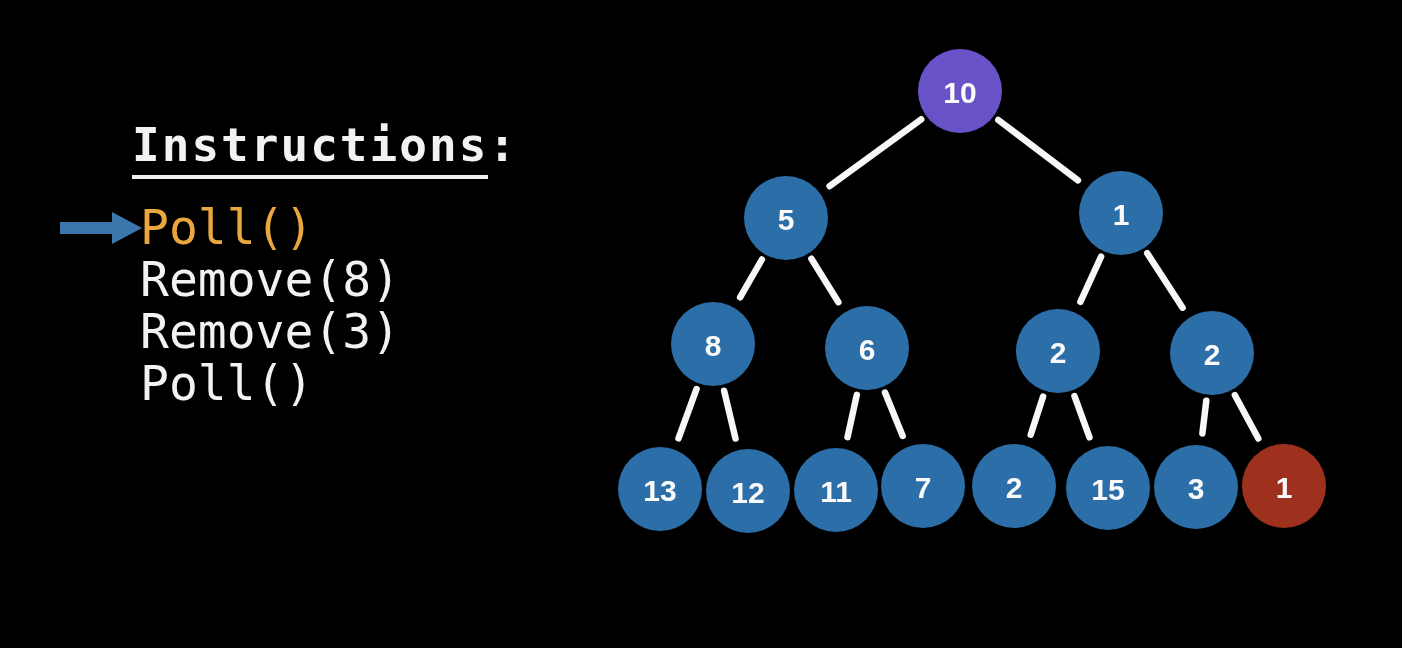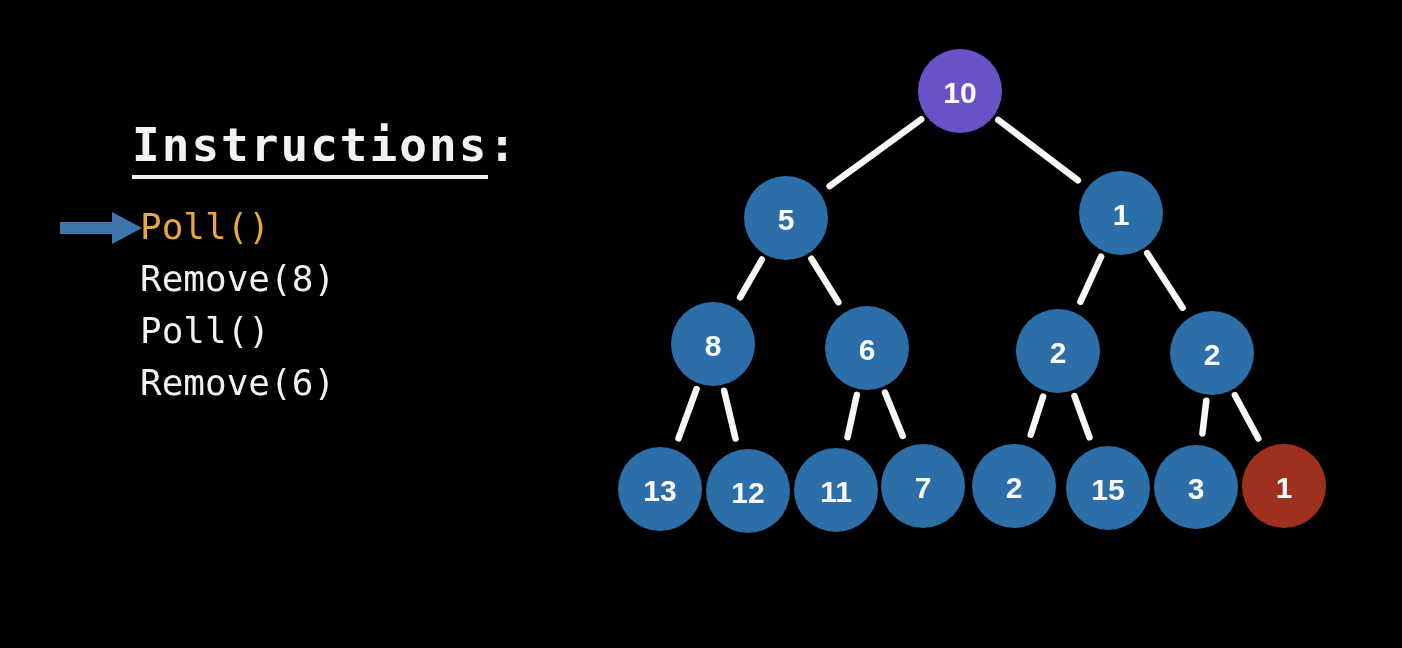--- a/index.html
+++ b/index.html
@@ -38,21 +38,21 @@
     left: 60px;
     top: 211px;
     width: 82px;
     height: 34px;
   }
   .instr-list {
     position: absolute;
     left: 140px;
     top: 201px;
     color: var(--text);
-    font-size: 36px;
+    font-size: 48px;
     line-height: 52px;
     white-space: pre;
   }
   .instr-item.highlight { color: var(--highlight); }
   .tree-svg {
     position: absolute;
     left: 0;
     top: 0;
     width: 1402px;
     height: 648px;
@@ -68,21 +68,21 @@
 <body>
 
 <div class="stage">
 
   <h1 class="title"><span class="underlined">Instructions</span><span>:</span></h1>
 
   <svg class="pointer-arrow" viewBox="0 0 82 34">
     <polygon id="arrowPoly" points="0,11 52,11 52,1 82,17 52,33 52,23 0,23" fill="#3c76ac"></polygon>
   </svg>
 
-  <div class="instr-list" id="instrList"><div class="instr-item highlight">Poll()</div><div class="instr-item">Remove(8)</div><div class="instr-item">Poll()</div><div class="instr-item">Remove(6)</div></div>
+  <div class="instr-list" id="instrList"><div class="instr-item highlight">Poll()</div><div class="instr-item">Remove(8)</div><div class="instr-item">Remove(3)</div><div class="instr-item">Poll()</div></div>
 
   <svg class="tree-svg" id="treeSvg" viewBox="0 0 1402 648">
       <line x1="921.2" y1="119.3" x2="829.6" y2="186.2" stroke="#f7f7f7" stroke-width="6.5" stroke-linecap="round"></line>
       <line x1="998.3" y1="120.0" x2="1078.0" y2="180.4" stroke="#f7f7f7" stroke-width="6.5" stroke-linecap="round"></line>
       <line x1="761.9" y1="259.5" x2="740.1" y2="297.3" stroke="#f7f7f7" stroke-width="6.5" stroke-linecap="round"></line>
       <line x1="811.4" y1="258.7" x2="838.4" y2="302.2" stroke="#f7f7f7" stroke-width="6.5" stroke-linecap="round"></line>
       <line x1="1101.1" y1="256.7" x2="1080.4" y2="301.9" stroke="#f7f7f7" stroke-width="6.5" stroke-linecap="round"></line>
       <line x1="1147.2" y1="253.2" x2="1182.6" y2="307.7" stroke="#f7f7f7" stroke-width="6.5" stroke-linecap="round"></line>
       <line x1="696.5" y1="389.1" x2="678.5" y2="438.3" stroke="#f7f7f7" stroke-width="6.5" stroke-linecap="round"></line>
       <line x1="724.1" y1="390.7" x2="735.5" y2="438.5" stroke="#f7f7f7" stroke-width="6.5" stroke-linecap="round"></line>

